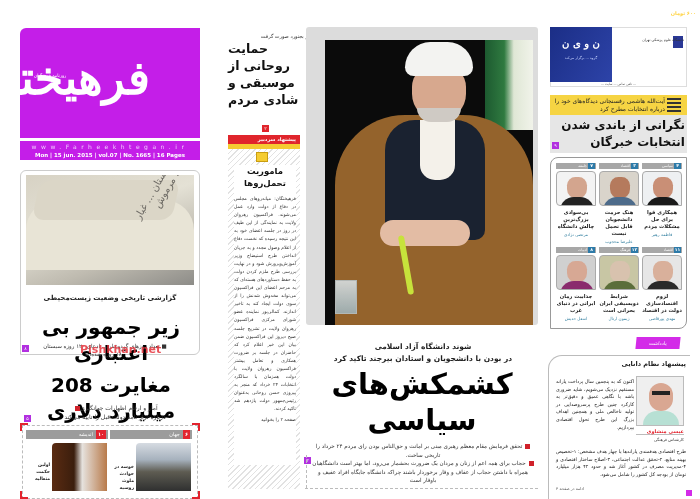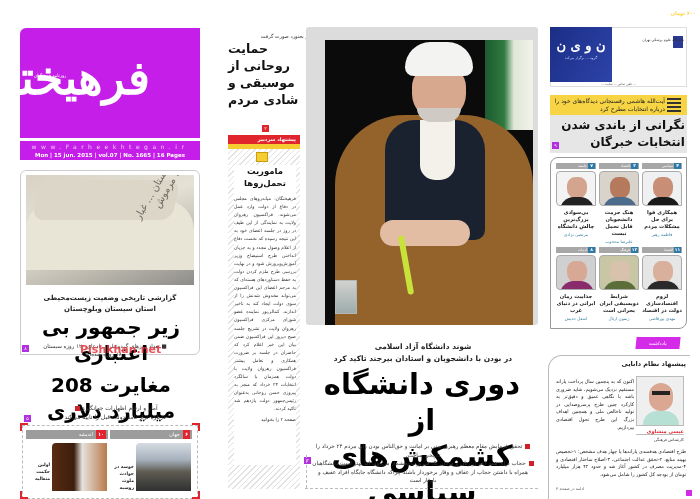--- a/index.html
+++ b/index.html
@@ -69,21 +69,21 @@
   .mh-sup1 { left: 310px; top: 342px; width: 226px; font-size: 7.5px; font-weight: bold; color: #222; }
   .mh-sup2 { left: 310px; top: 354px; width: 226px; font-size: 7.5px; font-weight: bold; color: #222; }
   .mh-head { left: 306px; top: 366px; width: 232px; font-size: 29px; font-weight: bold; color: #000; line-height: 36px; letter-spacing: -1px; }
   .mh-sub { left: 312px; top: 442px; width: 222px; font-size: 5.6px; color: #333; line-height: 8.5px; text-align: center; }
   .mh-dash { left: 305px; top: 488px; width: 233px; border-top: 1px dashed #bbb; }
   .mh-dash-v { left: 306px; top: 455px; height: 33px; border-left: 1px dashed #bbb; }
 
   
   .ad { left: 550px; top: 27px; width: 137px; height: 60px; background: #fff; border: 1px solid #ddd; }
   .ad-blue { left: 550px; top: 27px; width: 62px; height: 55px; background: linear-gradient(120deg, #1b2e86, #2d43a8); }
-  .ad-blue-text { left: 552px; top: 38px; width: 58px; font-size: 13px; color: #fff; font-weight: bold; direction: rtl; text-align: center; font-family: "DejaVu Serif", serif; }
+  .ad-blue-text { left: 552px; top: 38px; width: 58px; font-size: 10px; color: #fff; font-weight: bold; direction: rtl; text-align: center; font-family: "DejaVu Serif", serif; }
   .ad-blue-sub { left: 552px; top: 56px; width: 58px; font-size: 3.5px; color: #c5d2ff; direction: rtl; text-align: center; }
   .ad-text { left: 614px; top: 32px; width: 70px; font-size: 3.6px; color: #333; direction: rtl; text-align: right; line-height: 5.5px; }
   .ad-logo { left: 673px; top: 36px; width: 10px; height: 12px; background: #2a3896; }
   .ad-foot { left: 550px; top: 82px; width: 137px; font-size: 3.2px; color: #555; direction: rtl; text-align: center; }
   .rt-yellow { left: 550px; top: 95px; width: 137px; height: 20px; background: #f6d443; }
   .rt-yellow-text { left: 553px; top: 97px; width: 112px; font-size: 6px; color: #222; direction: rtl; text-align: right; line-height: 8px; }
   .rt-yicon { left: 667px; top: 98px; width: 14px; height: 15px; }
   .rt-yicon span { display: block; height: 2px; background: #333; margin-bottom: 2px; }
   .rt-grey { left: 550px; top: 115px; width: 137px; height: 38px; background: #e6e6e6; }
   .rt-head { left: 552px; top: 117px; width: 133px; font-size: 12px; font-weight: bold; color: #111; line-height: 17px; direction: rtl; text-align: right; }
@@ -124,21 +124,20 @@
 <div class="abs mast-date">Mon | 15 jun. 2015 | vol.07 | No. 1665 | 16 Pages</div>
 
 <div class="abs lt-box"></div>
 <div class="abs lt-photo">
   <div class="abs car-body"></div>
   <div class="abs car-wind"></div>
   <div class="abs car-scribble">سیستان ... غبار ... مرموش</div>
 </div>
 <div class="abs lt-sup rtl">
   <div>گزارشی تاریخی وضعیت زیست‌محیطی</div>
-  <div>استان سیستان وبلوچستان</div>
 </div>
 <div class="abs lt-head rtl">زیر جمهور بی اعتباری</div>
 <div class="abs lt-sub rtl">
   <div>■ تعداد روزهای گردوغبار ... ادعای ۱۲۰ روزه سیستان</div>
   <div>۱۸۰ روزه شده‌اند</div>
 </div>
 <div class="abs watermark">Pishkhan.net</div>
 <div class="abs pg-tag" style="left:22px; top:345px;">۸</div>
 
 <div class="abs lb-head rtl">مغایرت 208 میلیارد دلاری</div>
@@ -193,21 +192,20 @@
   <div class="abs beard"></div>
   <div class="abs turban"></div>
   <div class="abs hands"></div>
   <div class="abs beads"></div>
   <div class="abs glass"></div>
 </div>
 
 <div class="abs mh-sup1 rtl">شوند دانشگاه آزاد اسلامی</div>
 <div class="abs mh-sup2 rtl">در بودن با دانشجویان و استادان بیرجند تاکید کرد</div>
 <div class="abs mh-head rtl">
-  <div>دوری دانشگاه از</div>
   <div>کشمکش‌های سیاسی</div>
 </div>
 <div class="abs mh-sub rtl">
   <div><span class="bullet"></span><span>تحقق فرمایش مقام معظم رهبری مبنی بر امانت و حق‌الناس بودن رای مردم ۲۴ خرداد را تاریخی ساخت.</span></div>
   <div><span class="bullet"></span><span>حجاب برای همه اعم از زنان و مردان یک ضرورت بحشمار می‌رود، اما بهتر است دانشگاهیان همراه با داشتن حجاب از عفاف و وقار برخوردار باشند چراکه دانشگاه جایگاه افراد عفیف و باوقار است</span></div>
 </div>
 <div class="abs pg-tag" style="left:304px; top:457px;">۳</div>
 <div class="abs mh-dash-v"></div>
 <div class="abs mh-dash"></div>
 

